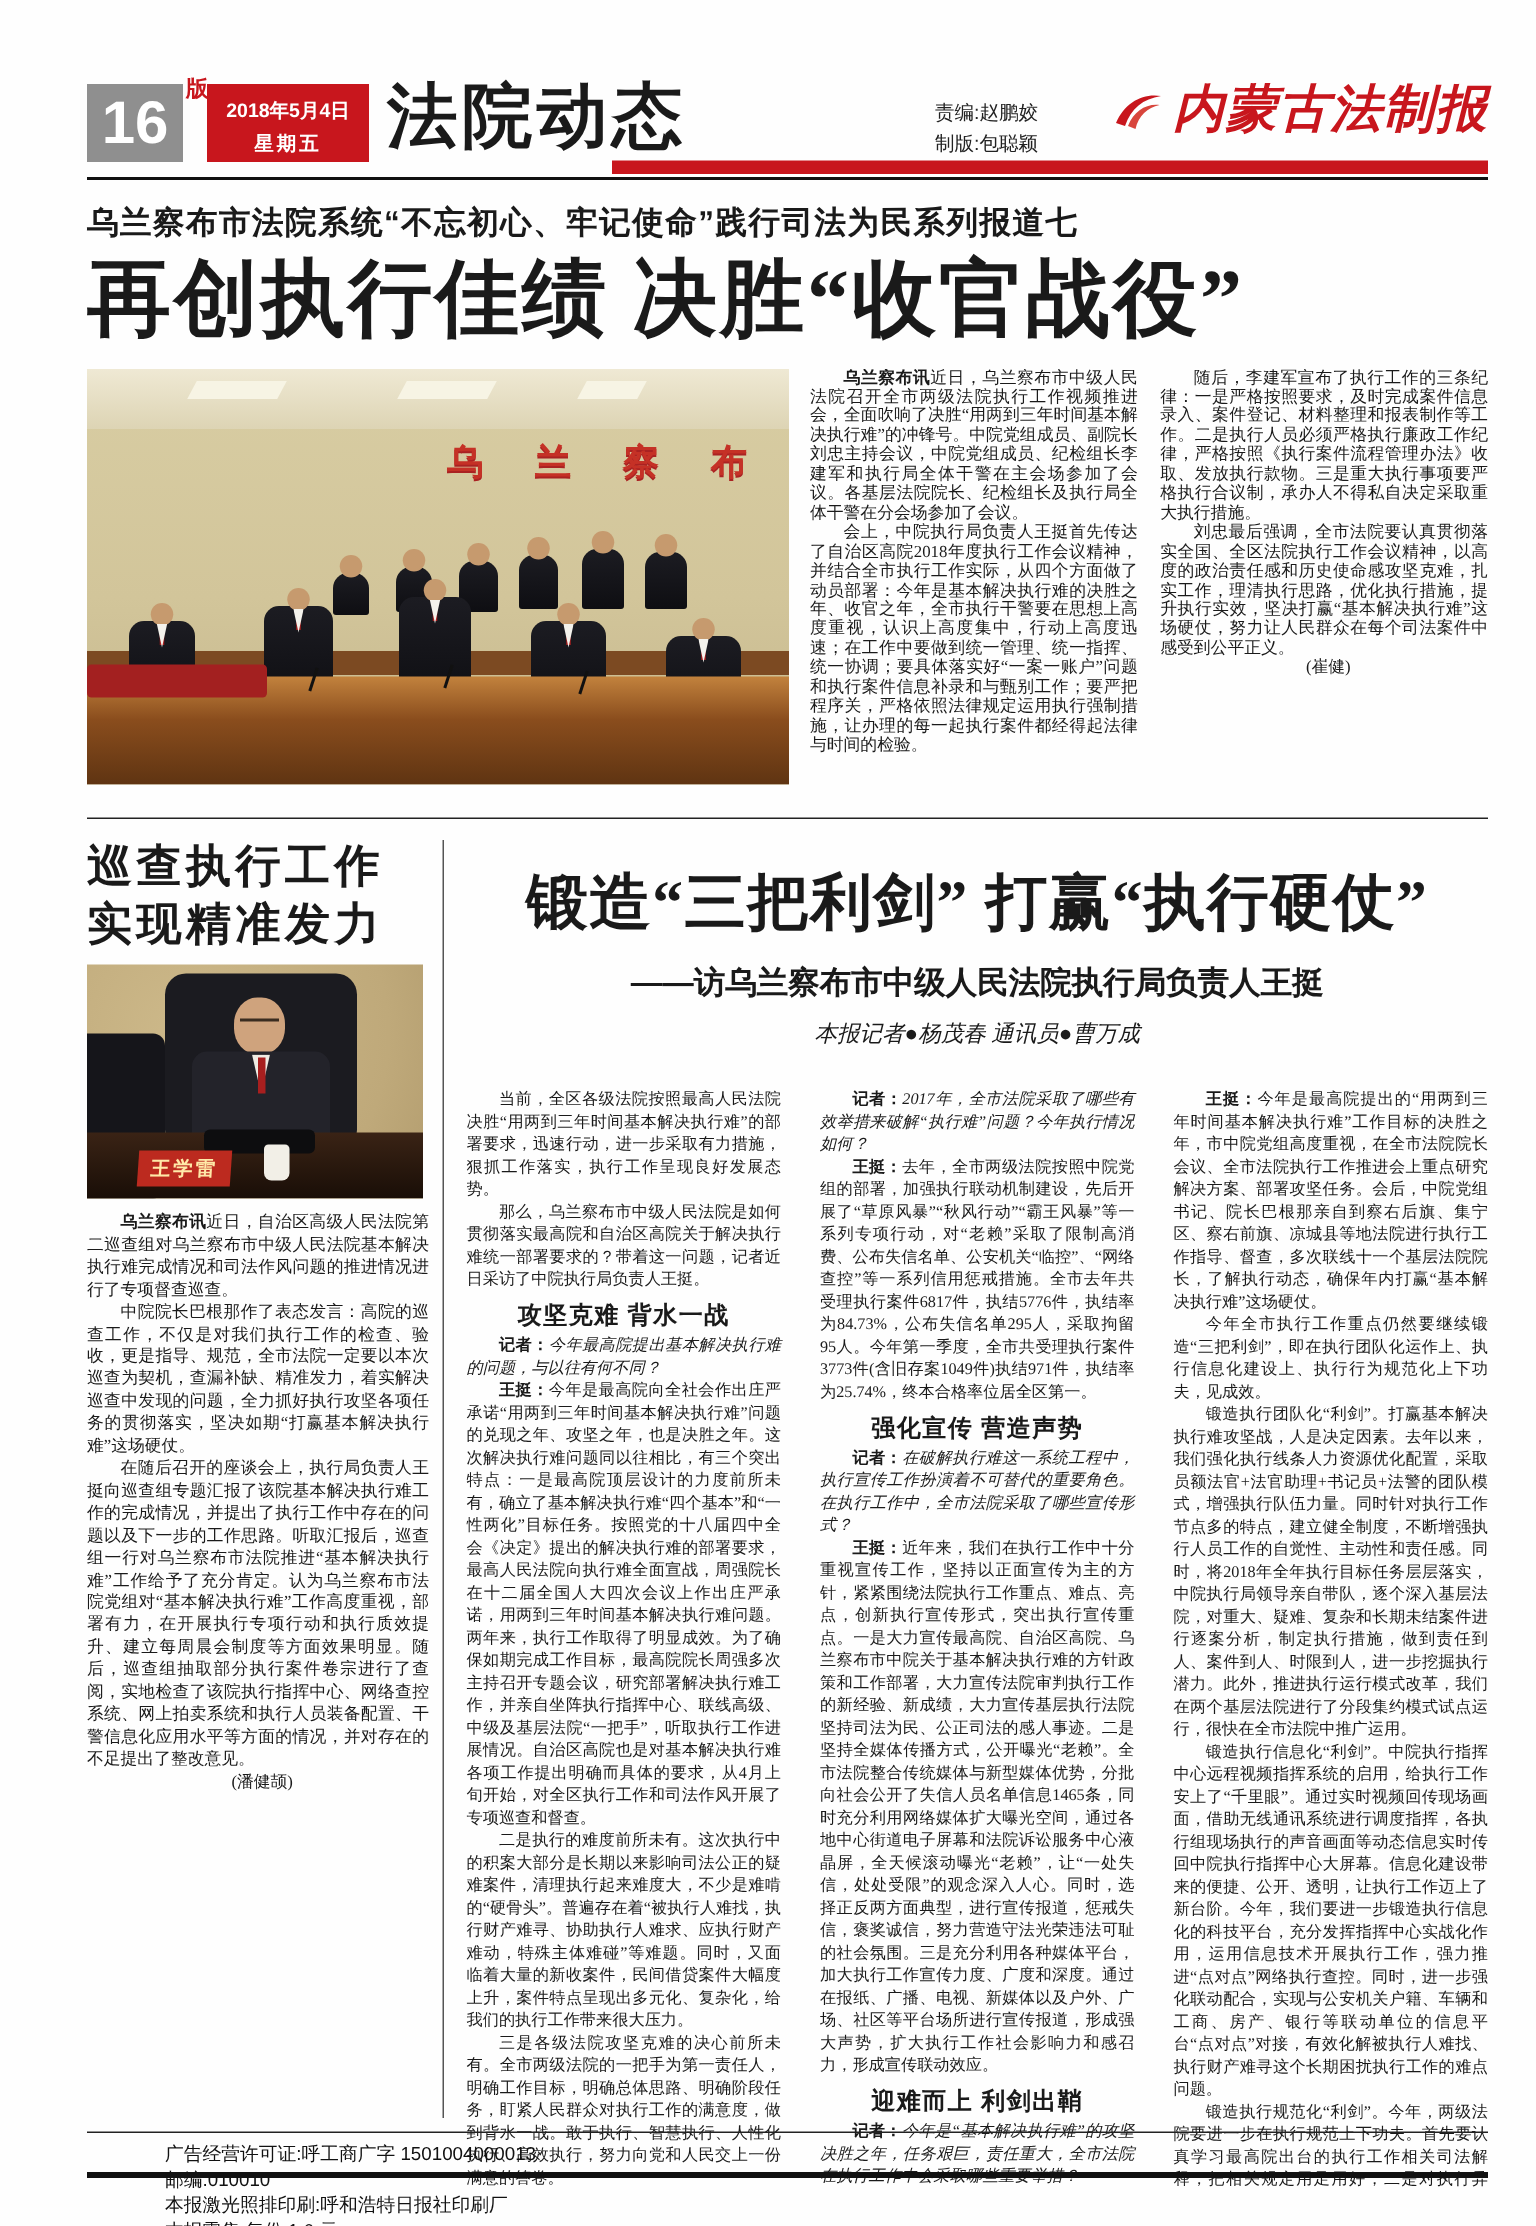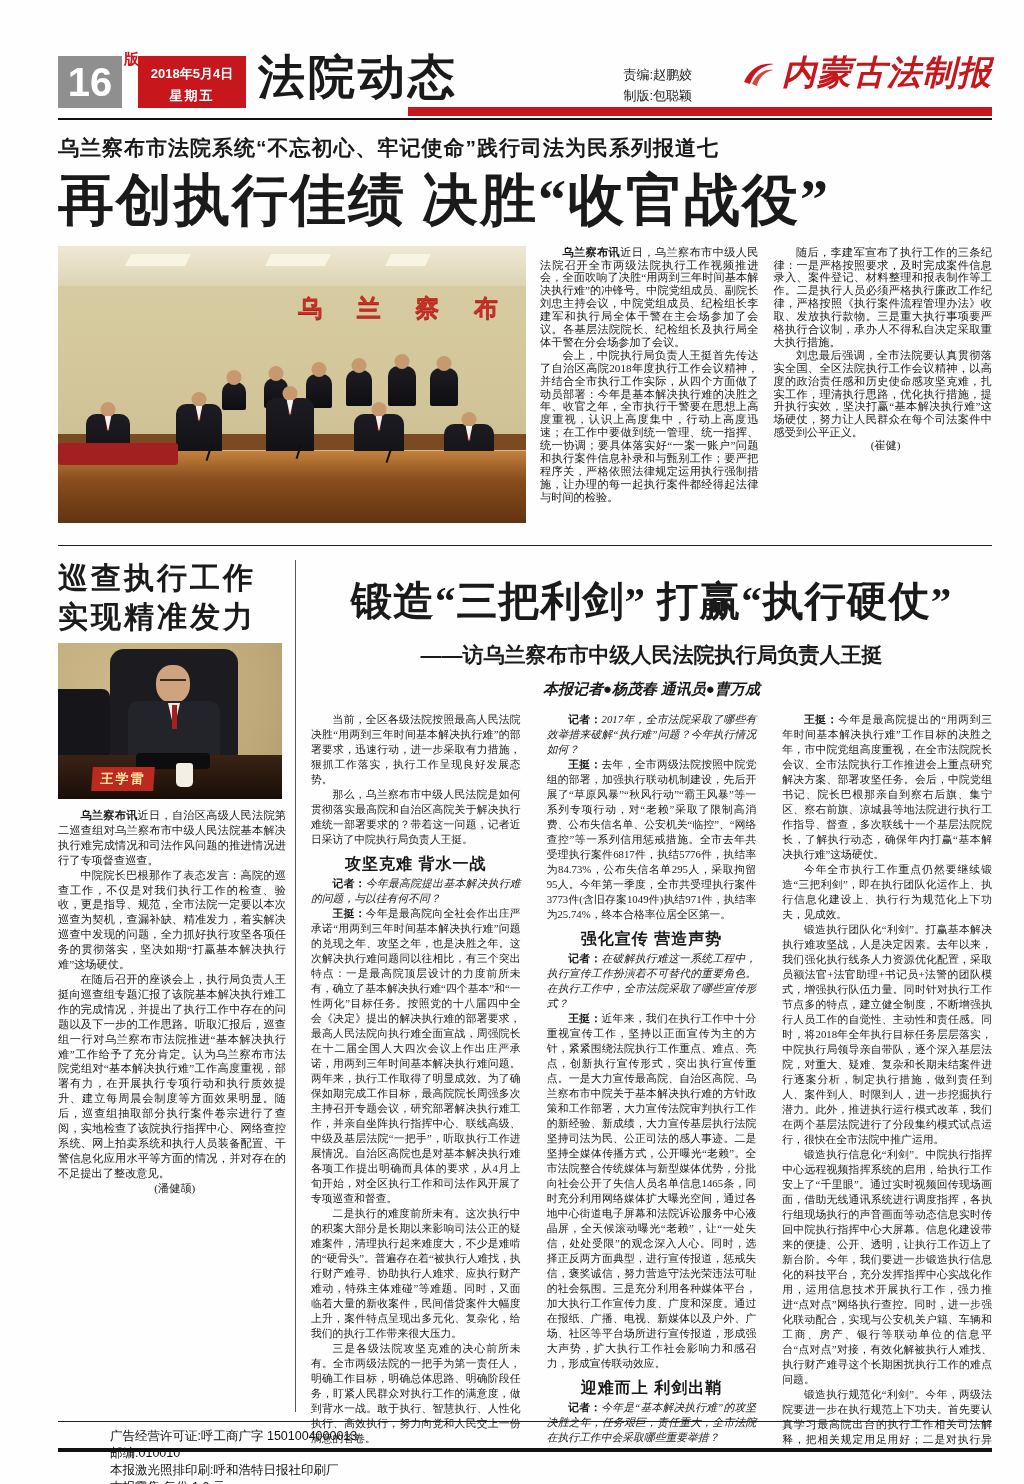--- a/index.html
+++ b/index.html
@@ -84,22 +84,22 @@
           border-radius:3px 3px 5px 5px;}
   .side-body{margin-top:9px;height:598px;overflow:hidden;font-size:11.2px;line-height:14.9px;text-align:justify;}
   .side-body .para{margin:0;text-indent:2em;}
 
   .vdiv{width:1px;background:#555;margin:2px 10px 0 9px;}
 
   .main2{flex:1;padding-left:5px;}
   .m2-head{text-align:center;font-size:41px;font-weight:900;letter-spacing:1px;margin-top:16px;white-space:nowrap;}
   .m2-sub{text-align:center;font-size:21px;font-weight:bold;margin-top:12px;
           font-family:"Liberation Sans","DejaVu Sans",sans-serif;}
-  .m2-by{text-align:center;font-size:15px;font-style:italic;margin-top:11px;font-weight:bold;}
-  .m2-body{margin-top:13px;height:740px;column-count:3;column-gap:26px;column-fill:auto;
+  .m2-by{text-align:center;font-size:15px;font-style:italic;margin-top:11px;font-weight:normal;}
+  .m2-body{margin-top:27px;height:740px;column-count:3;column-gap:26px;column-fill:auto;
            overflow:hidden;font-size:10.8px;line-height:15px;text-align:justify;}
   .m2-body .para{margin:0;text-indent:2em;}
   .m2-body .q{font-style:italic;}
   .m2-body .q b{font-style:normal;}
   .subhead{text-align:center;font-size:16px;font-weight:900;margin:9px 0 5px;text-indent:0;
            font-family:"Liberation Sans","DejaVu Sans",sans-serif;letter-spacing:1px;}
   .signoff{text-align:center;text-indent:0;padding-right:1.5em;margin-top:2px;}
 
   
   .f-rule1{position:absolute;left:58px;top:1421px;width:934px;height:1px;background:#222;}

